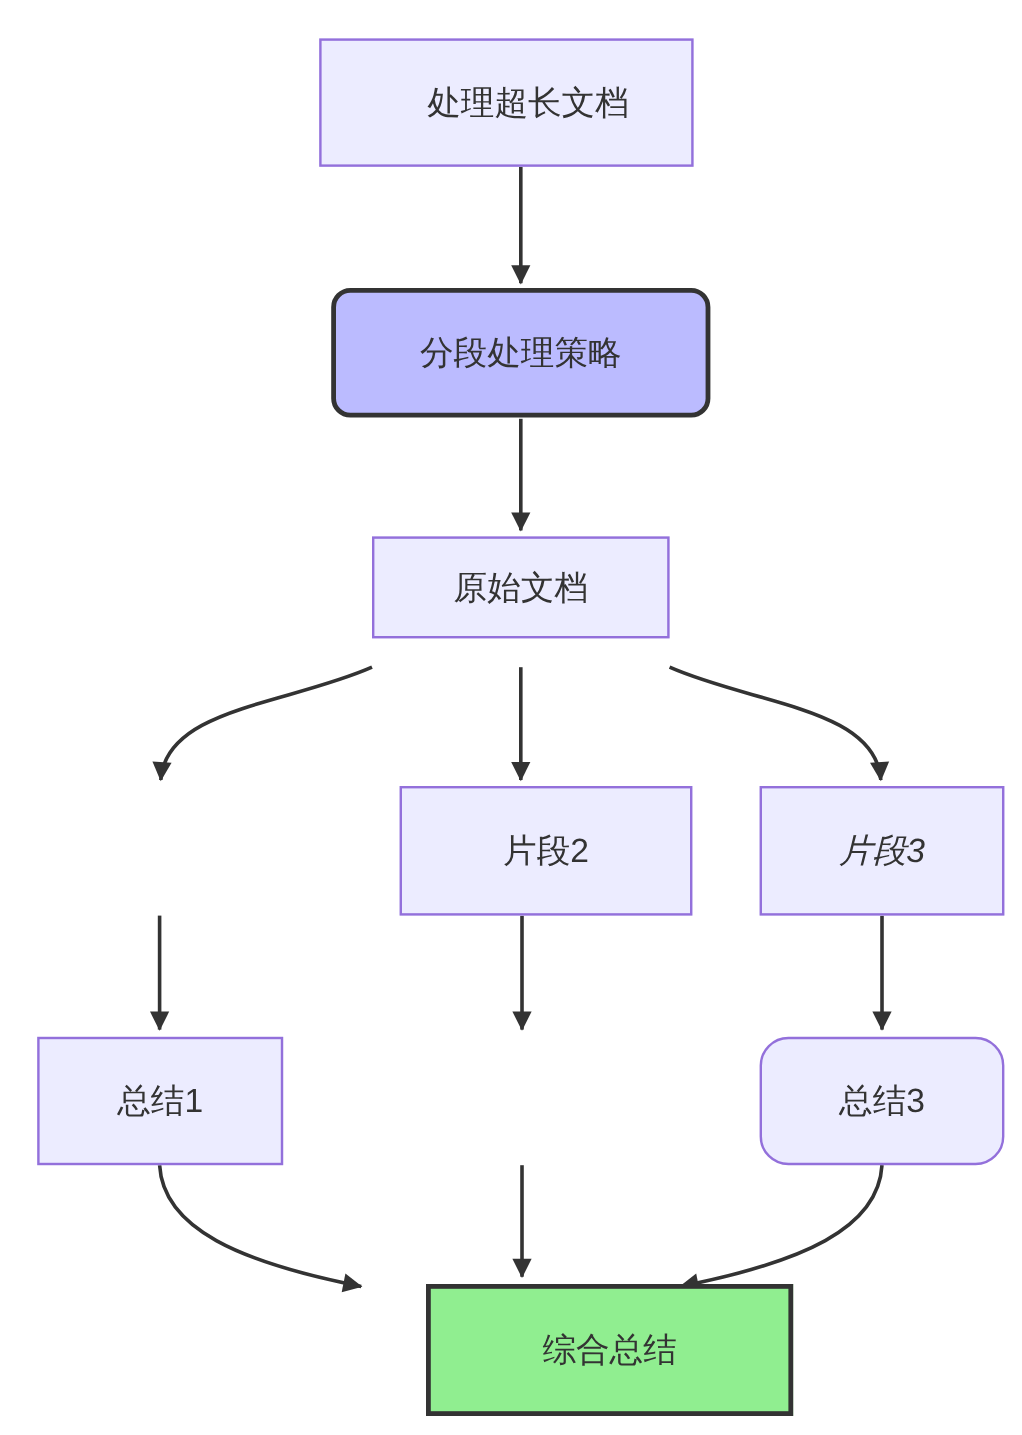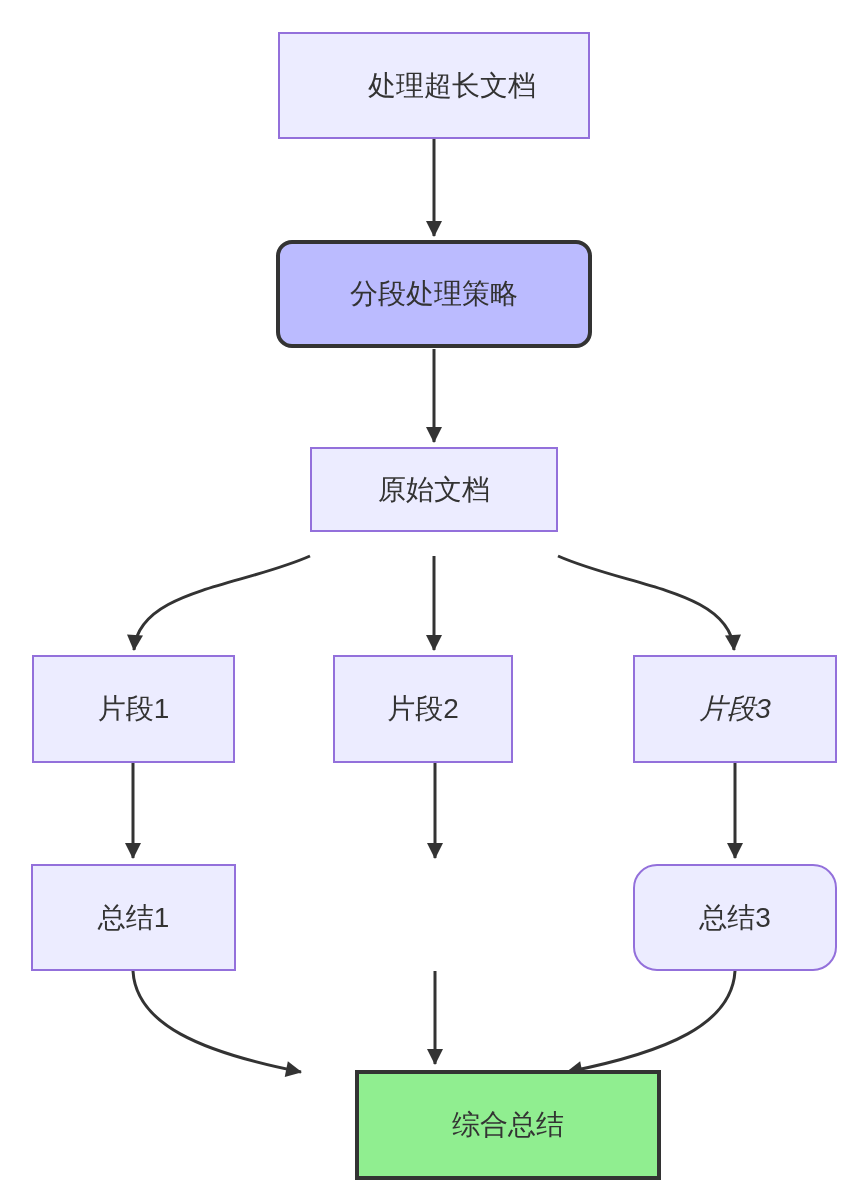--- a/index.html
+++ b/index.html
@@ -74,37 +74,34 @@
     <path class="edge" marker-end="url(#arrow)" d="M434,556 L434,650"></path>
     <path class="edge" marker-end="url(#arrow)" d="M558,556 C628,587 730,590 734,650"></path>
     <path class="edge" marker-end="url(#arrow)" d="M133,763 L133,858"></path>
     <path class="edge" marker-end="url(#arrow)" d="M435,763 L435,858"></path>
     <path class="edge" marker-end="url(#arrow)" d="M735,763 L735,858"></path>
     <path class="edge" marker-end="url(#arrow)" d="M133,971 C136,1024 200,1052 301,1072"></path>
     <path class="edge" marker-end="url(#arrow)" d="M435,971 L435,1064"></path>
     <path class="edge" marker-end="url(#arrow)" d="M735,971 C732,1024 668,1052 567,1072"></path>
   </svg>
 
-  <div class="node node--default" style="left:278px; top:32px; width:312px; height:107px;padding-left:36px;">
+  <div class="node node--default" style="left:266px; top:32px; width:312px; height:107px;padding-left:36px;">
     <span>处理超长文档</span>
   </div>
 
   <div class="node node--highlight" style="left:276px; top:240px; width:316px; height:108px;border-radius:16px;">
     <span>分段处理策略</span>
   </div>
 
   <div class="node node--default" style="left:310px; top:447px; width:248px; height:85px;">
     <span>原始文档</span>
   </div>
 
-  <div class="node node--default" style="left:32px; top:655px; width:203px; height:108px;">
-    <span>片段1</span>
-  </div>
 
-  <div class="node node--default" style="left:333px; top:655px; width:180px; height:108px;justify-content:center;">
+  <div class="node node--default" style="left:333px; top:655px; width:244px; height:108px;justify-content:center;">
     <span>片段2</span>
   </div>
 
   <div class="node node--default" style="left:633px; top:655px; width:204px; height:108px;font-style:italic;">
     <span>片段3</span>
   </div>
 
   <div class="node node--default" style="left:31px; top:864px; width:205px; height:107px;">
     <span>总结1</span>
   </div>

